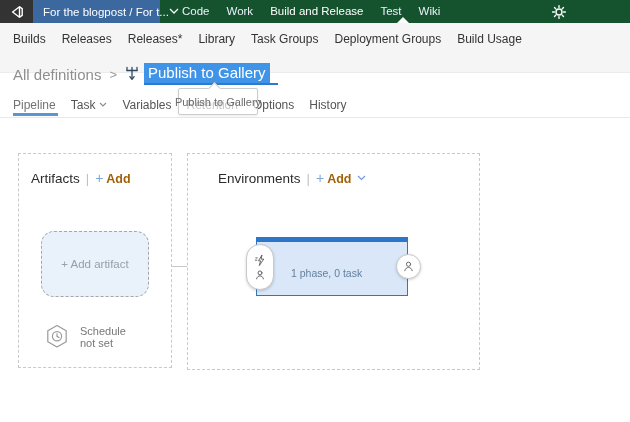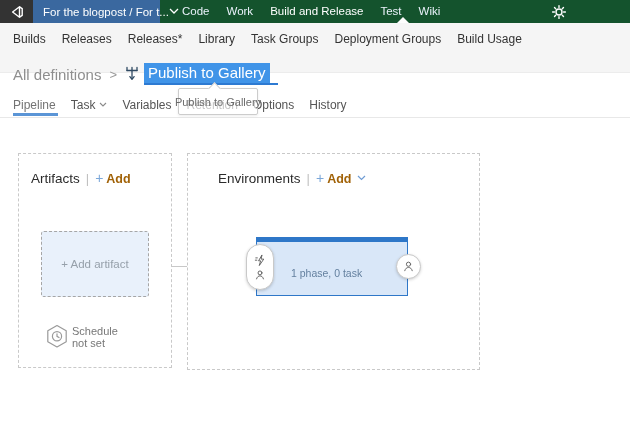--- a/index.html
+++ b/index.html
@@ -77,26 +77,26 @@
   .ph-artifacts { left:12px; top:16px; }
   .ph-environments { left:19px; top:16px;margin-left:11px; }
   .panel-title { font-size:13.5px; color:#2b2b2b; }
   .panel-pipe { font-size:13px; color:#c0c0c0; }
   .add-link { display:flex; align-items:baseline; gap:3px; cursor:pointer; }
   .add-plus { font-size:14px; color:#7ba7d9; font-weight:400; }
   .add-label { font-size:12.5px; color:#a16207; font-weight:700; }
 
   .add-artifact-box {
     position:absolute; left:22px; top:77px; width:108px; height:66px;
-    background:#e9f1fb; border:1px dashed #a6a6a6; border-radius:3px; cursor:pointer;
+    background:#e9f1fb; border:1px dashed #a6a6a6; border-radius:13px; cursor:pointer;
     display:flex; align-items:center; justify-content:center;
   }
   .add-artifact-box span { font-size:11.5px; color:#96a0aa; }
 
-  .schedule { position:absolute; left:26px; top:170px; display:flex; align-items:center; gap:3px; cursor:pointer; }
+  .schedule { position:absolute; left:26px; top:170px; display:flex; align-items:center; gap:11px; cursor:pointer; }
   .schedule-text { font-size:11px; color:#777; line-height:12px; }
 
   .connector { position:absolute; left:148px; top:266px; width:104px; height:1px; background:#c8c8c8; }
 
   
   .env-card {
     position:absolute; left:256px; top:237px; width:152px; height:59px;
     background:#d9e7f8; border:1px solid #2e77c8; cursor:pointer;
   }
   .env-strip { position:absolute; left:0; top:0; width:100%; height:4px; background:#2e77c8; }

